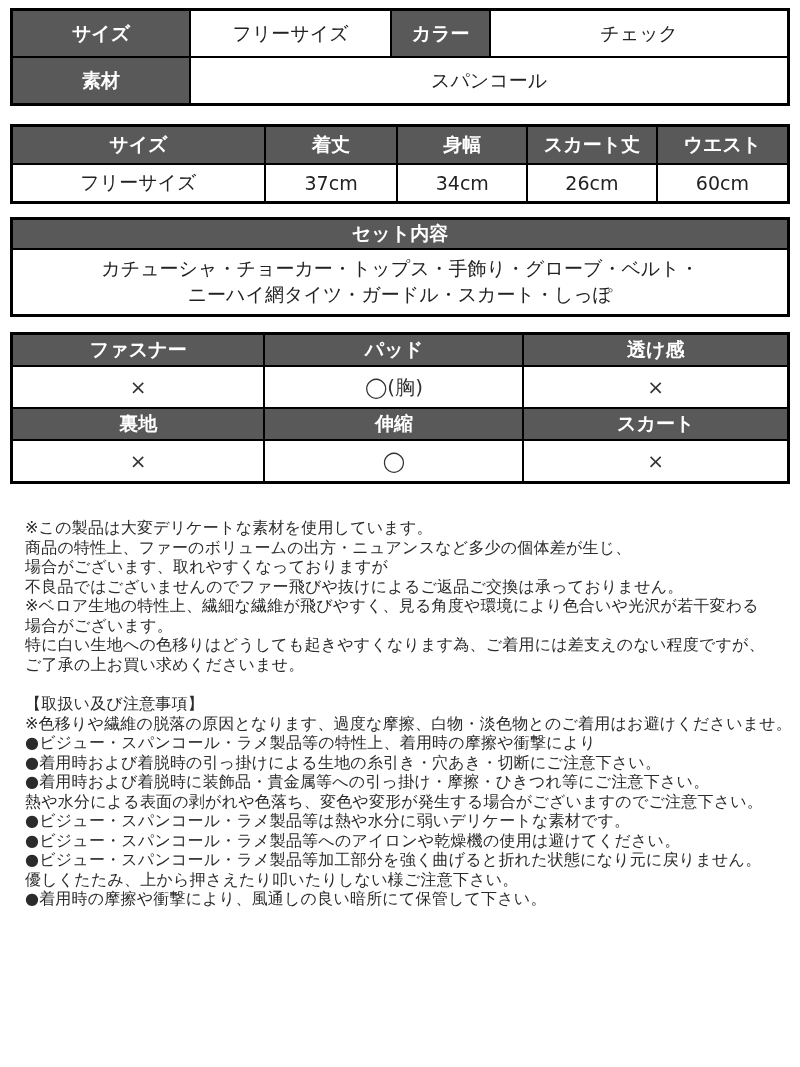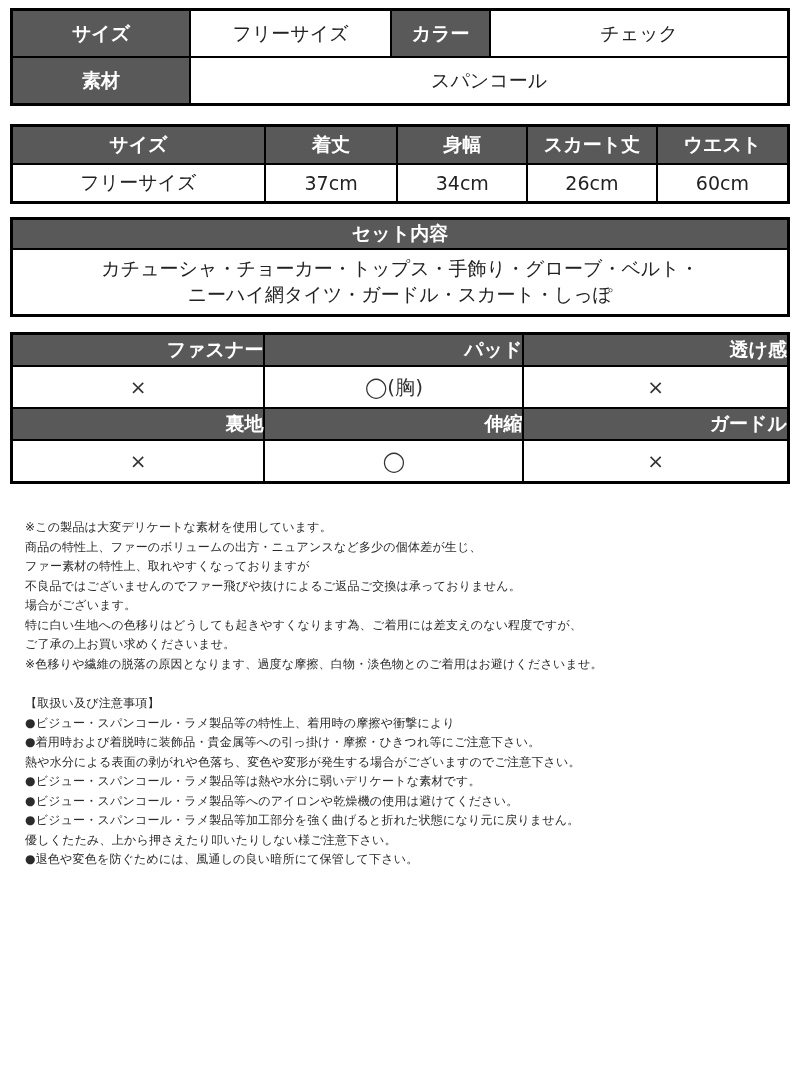--- a/index.html
+++ b/index.html
@@ -20,24 +20,24 @@
   
   .t2{margin-bottom:13px;}
   .t2 .hrow th{height:36px;}
   .t2 .drow td{height:36px;}
   
   .t3{margin-bottom:15px;}
   .t3 .hrow th{height:28px;text-align:center;}
   .t3 .content{padding:5px 0 7px 0;line-height:26px;}
   
   .t4{margin-bottom:34px;}
-  .t4 .hrow th{height:30px;text-align:right;}
+  .t4 .hrow th{height:30px;}
   .t4 .vrow td{height:40px;font-size:20px;color:#333;}
   
-  .textblock{padding-left:15px;font-size:12px;line-height:19.5px;color:#2b2b2b;letter-spacing:0.2px;}
+  .textblock{padding-left:15px;font-size:16px;line-height:19.5px;color:#2b2b2b;letter-spacing:0.2px;}
   .textblock .line{white-space:nowrap;}
   .care-title{margin-top:20px;}
 </style>
 </head>
 <body>
 
 <div class="wrap">
 
   <table class="bordered t1">
     <colgroup>
@@ -113,44 +113,46 @@
       <th class="hdr">透け感</th>
     </tr>
     <tr class="vrow">
       <td>×</td>
       <td>◯(胸)</td>
       <td>×</td>
     </tr>
     <tr class="hrow">
       <th class="hdr">裏地</th>
       <th class="hdr">伸縮</th>
-      <th class="hdr">ガードル</th>
+      <th class="hdr">スカート</th>
     </tr>
     <tr class="vrow">
       <td>×</td>
       <td>◯</td>
       <td>×</td>
     </tr>
   </tbody>
     </table>
 
   <div class="textblock">
     <div class="line">※この製品は大変デリケートな素材を使用しています。</div>
     <div class="line">商品の特性上、ファーのボリュームの出方・ニュアンスなど多少の個体差が生じ、</div>
-    <div class="line">ファー素材の特性上、取れやすくなっておりますが</div>
+    <div class="line">場合がございます、取れやすくなっておりますが</div>
     <div class="line">不良品ではございませんのでファー飛びや抜けによるご返品ご交換は承っておりません。</div>
+    <div class="line">※ベロア生地の特性上、繊細な繊維が飛びやすく、見る角度や環境により色合いや光沢が若干変わる</div>
     <div class="line">場合がございます。</div>
     <div class="line">特に白い生地への色移りはどうしても起きやすくなります為、ご着用には差支えのない程度ですが、</div>
     <div class="line">ご了承の上お買い求めくださいませ。</div>
+    <div class="line care-title">【取扱い及び注意事項】</div>
+
     <div class="line">※色移りや繊維の脱落の原因となります、過度な摩擦、白物・淡色物とのご着用はお避けくださいませ。</div>
-
-    <div class="line care-title">【取扱い及び注意事項】</div>
     <div class="line">●ビジュー・スパンコール・ラメ製品等の特性上、着用時の摩擦や衝撃により</div>
+    <div class="line">●着用時および着脱時の引っ掛けによる生地の糸引き・穴あき・切断にご注意下さい。</div>
     <div class="line">●着用時および着脱時に装飾品・貴金属等への引っ掛け・摩擦・ひきつれ等にご注意下さい。</div>
     <div class="line">熱や水分による表面の剥がれや色落ち、変色や変形が発生する場合がございますのでご注意下さい。</div>
     <div class="line">●ビジュー・スパンコール・ラメ製品等は熱や水分に弱いデリケートな素材です。</div>
     <div class="line">●ビジュー・スパンコール・ラメ製品等へのアイロンや乾燥機の使用は避けてください。</div>
     <div class="line">●ビジュー・スパンコール・ラメ製品等加工部分を強く曲げると折れた状態になり元に戻りません。</div>
     <div class="line">優しくたたみ、上から押さえたり叩いたりしない様ご注意下さい。</div>
-    <div class="line">●退色や変色を防ぐためには、風通しの良い暗所にて保管して下さい。</div>
+    <div class="line">●着用時の摩擦や衝撃により、風通しの良い暗所にて保管して下さい。</div>
   </div>
 
 </div>
 
 </body></html>

